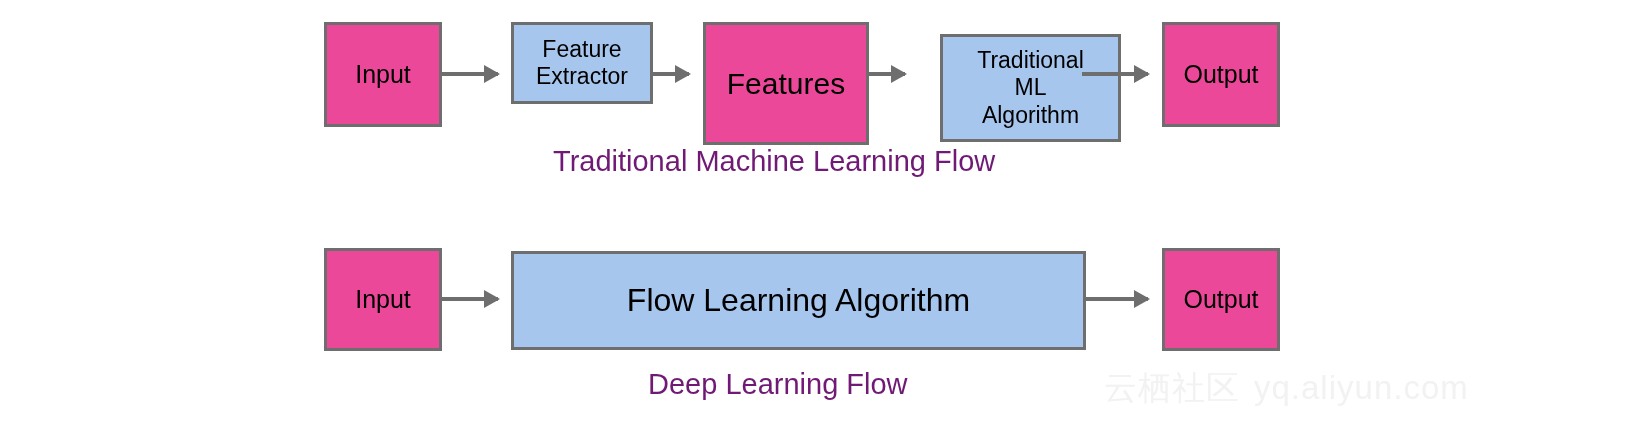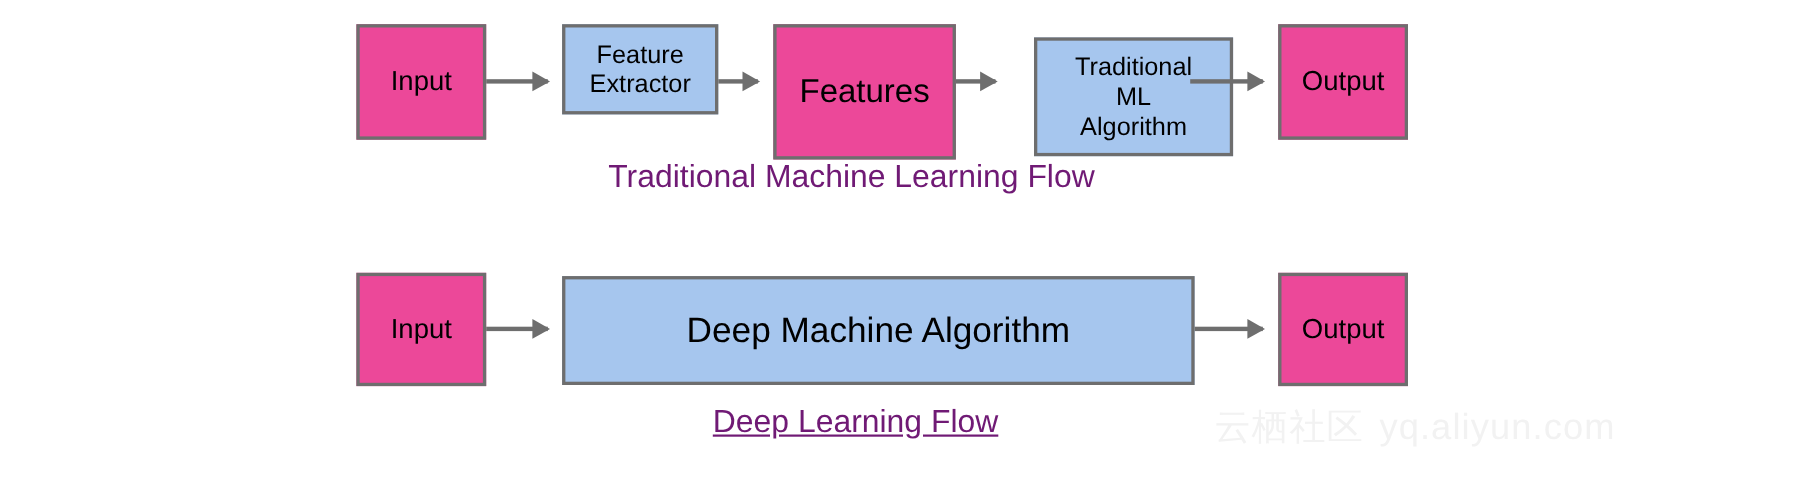--- a/index.html
+++ b/index.html
@@ -79,21 +79,21 @@
   #arrow-6 { left: 1086px; top: 297px; width: 62px; }
 
   
   .caption {
     position: absolute;
     font-size: 29px;
     color: #701a75;
     white-space: nowrap;
   }
   #caption-traditional { left: 553px; top: 145px; }
-  #caption-deep        { left: 648px; top: 368px; text-decoration: underline; }
+  #caption-deep        { left: 648px; top: 368px; }
 
   
   #watermark {
     position: absolute;
     left: 1104px;
     top: 366px;
     font-size: 33px;
     color: #f2f2f2;
     white-space: nowrap;
     letter-spacing: 1px;
@@ -126,21 +126,21 @@
   <div class="arrow" id="arrow-4"></div>
 
   <div class="node" id="node-output-1">Output</div>
 
   <div class="caption" id="caption-traditional">Traditional Machine Learning Flow</div>
 
   <div class="node" id="node-input-2">Input</div>
 
   <div class="arrow" id="arrow-5"></div>
 
-  <div class="node filled" id="node-dl-algo">Deep Machine Algorithm</div>
+  <div class="node filled" id="node-dl-algo">Flow Learning Algorithm</div>
 
   <div class="arrow" id="arrow-6"></div>
 
   <div class="node" id="node-output-2">Output</div>
 
   <div class="caption" id="caption-deep">Deep Learning Flow</div>
 
   <div id="watermark">
     <span class="wm-cn">云栖社区</span><span>yq.aliyun.com</span>
   </div>

